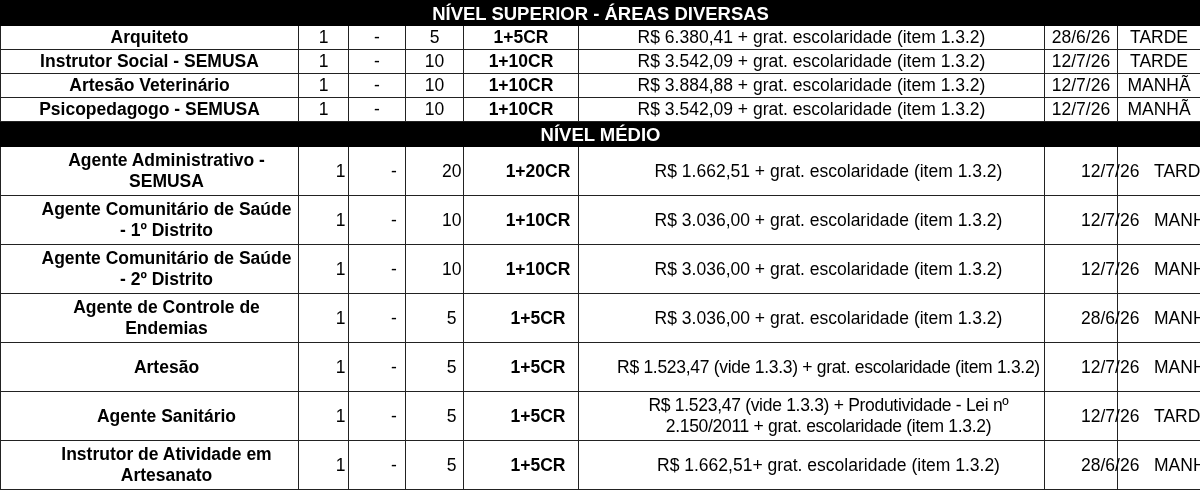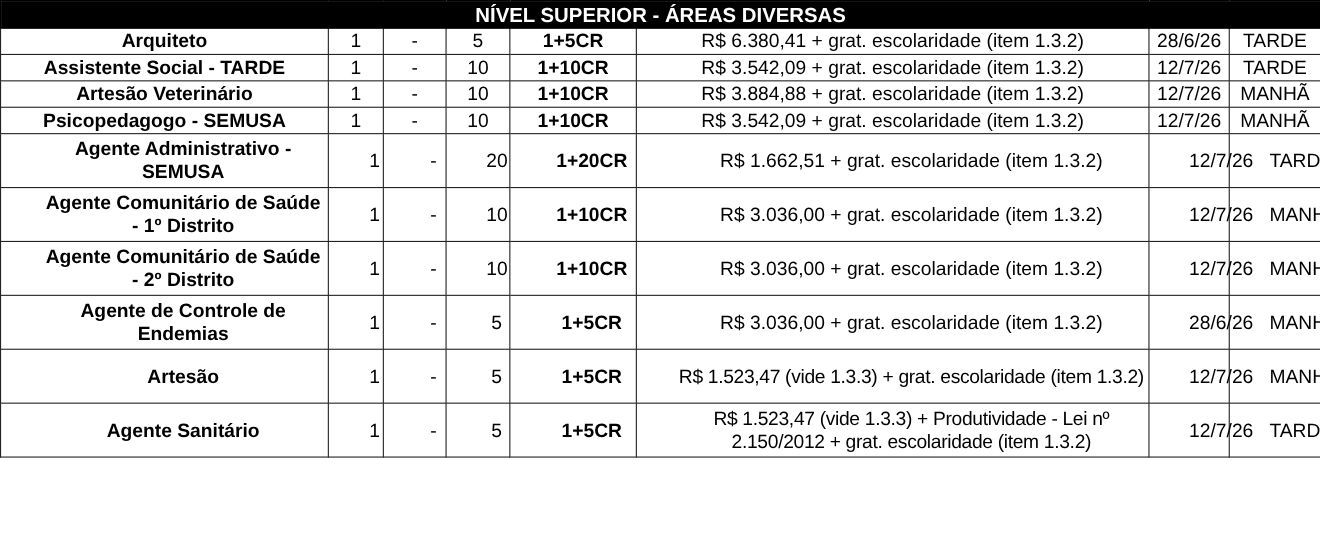--- a/index.html
+++ b/index.html
@@ -37,21 +37,21 @@
       <td class="cargo">Arquiteto</td>
       <td>1</td>
       <td>-</td>
       <td>5</td>
       <td class="vagas">1+5CR</td>
       <td>R$ 6.380,41 + grat. escolaridade (item 1.3.2)</td>
       <td>28/6/26</td>
       <td>TARDE</td>
     </tr>
     <tr class="short">
-      <td class="cargo">Assistente Social - TARDE</td>
+      <td class="cargo">Instrutor Social - SEMUSA</td>
       <td>1</td>
       <td>-</td>
       <td>10</td>
       <td class="vagas">1+10CR</td>
       <td>R$ 3.542,09 + grat. escolaridade (item 1.3.2)</td>
       <td>12/7/26</td>
       <td>TARDE</td>
     </tr>
     <tr class="short">
       <td class="cargo">Artesão Veterinário</td>
@@ -67,20 +67,23 @@
       <td class="cargo">Psicopedagogo - SEMUSA</td>
       <td>1</td>
       <td>-</td>
       <td>10</td>
       <td class="vagas">1+10CR</td>
       <td>R$ 3.542,09 + grat. escolaridade (item 1.3.2)</td>
       <td>12/7/26</td>
       <td>MANHÃ</td>
     </tr>
 
+    <tr class="section">
+      <td colspan="8">NÍVEL MÉDIO</td>
+    </tr>
 
     <tr class="tall">
       <td class="cargo">Agente Administrativo - SEMUSA</td>
       <td>1</td>
       <td>-</td>
       <td>20</td>
       <td class="vagas">1+20CR</td>
       <td>R$ 1.662,51 + grat. escolaridade (item 1.3.2)</td>
       <td>12/7/26</td>
       <td>TARDE</td>
@@ -124,18 +127,28 @@
       <td class="cond">R$ 1.523,47 (vide 1.3.3) + grat. escolaridade (item 1.3.2)</td>
       <td>12/7/26</td>
       <td>MANHÃ</td>
     </tr>
     <tr class="tall">
       <td class="cargo">Agente Sanitário</td>
       <td>1</td>
       <td>-</td>
       <td>5</td>
       <td class="vagas">1+5CR</td>
-      <td class="cond">R$ 1.523,47 (vide 1.3.3) + Produtividade - Lei nº 2.150/2012 + grat. escolaridade (item 1.3.2)</td>
+      <td class="cond">R$ 1.523,47 (vide 1.3.3) + Produtividade - Lei nº 2.150/2011 + grat. escolaridade (item 1.3.2)</td>
       <td>12/7/26</td>
       <td>TARDE</td>
+    </tr>
+    <tr class="tall">
+      <td class="cargo">Instrutor de Atividade em Artesanato</td>
+      <td>1</td>
+      <td>-</td>
+      <td>5</td>
+      <td class="vagas">1+5CR</td>
+      <td>R$ 1.662,51+ grat. escolaridade (item 1.3.2)</td>
+      <td>28/6/26</td>
+      <td>MANHÃ</td>
     </tr>
   </tbody>
 </table>
 
 </body></html>

